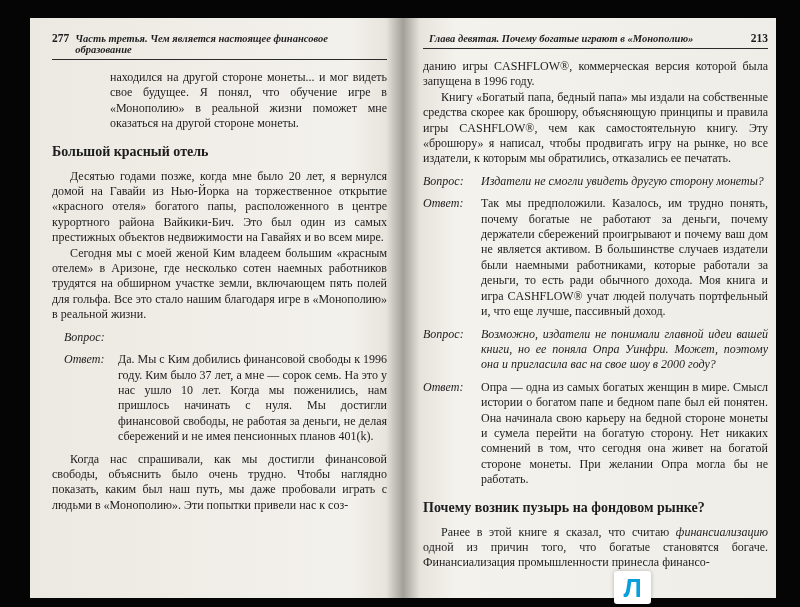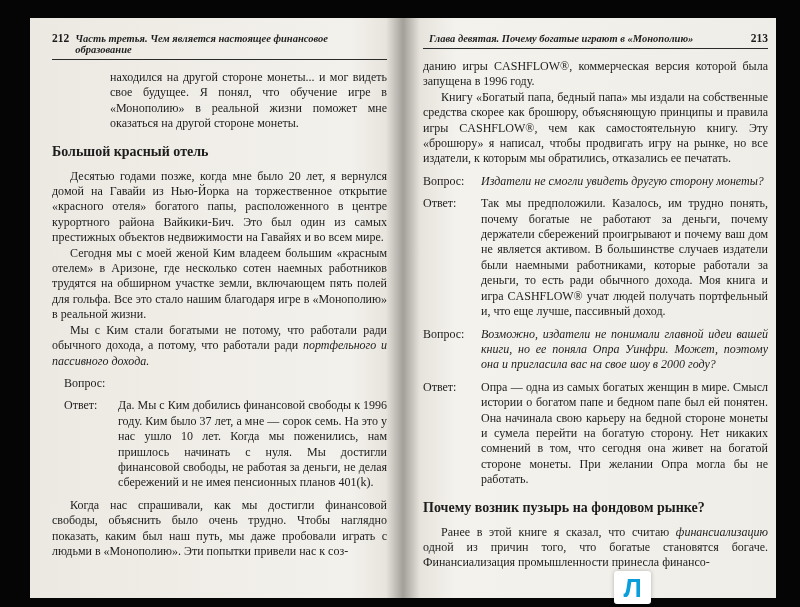--- a/index.html
+++ b/index.html
@@ -19,47 +19,46 @@
   .rule{border-bottom:1px solid #2b2b2b;margin-top:4px;margin-bottom:10px;}
   .body{font-size:12px;line-height:15.4px;text-align:justify;}
   p{margin:0;}
   .cont{margin-left:58px;margin-bottom:12px;}
   .sect{font-size:14px;font-weight:bold;margin:12px 0 9px 0;line-height:16px;}
   .para{margin:0;}
   .indent{text-indent:18px;}
   .it{font-style:italic;}
   .qa{display:flex;margin-top:7px;}
   .page-left .qa{margin-left:12px;}
-  .qa-label{flex:0 0 54px;font-weight:normal;}
+  .qa-label{flex:0 0 54px;font-weight:normal;font-style:italic;}
   .page-right .qa-label{flex:0 0 58px;}
   .qa-text{flex:1;text-align:justify;}
   .mt{margin-top:7px;}
   .watermark{position:absolute;left:614px;top:571px;width:37px;height:33px;background:#ffffff;
              border-radius:3px;display:flex;align-items:center;justify-content:center;z-index:5;
              box-shadow:0 0 4px rgba(0,0,0,0.25);}
   .wl{font-family:"Liberation Sans", sans-serif;font-weight:bold;font-size:26px;color:#0a9fdb;line-height:1;}
 </style>
 </head>
 <body>
 
 <div class="screen">
   <div class="spread">
 
     <div class="page page-left">
       <div class="header">
-        <span class="pnum">212</span>
+        <span class="pnum">277</span>
         <span class="rtitle">Часть третья. Чем является настоящее финансовое образование</span>
       </div>
       <div class="rule"></div>
       <div class="body">
         <p class="cont">находился на другой стороне монеты... и мог видеть свое будущее. Я понял, что обучение игре в «Монополию» в реальной жизни поможет мне оказаться на другой стороне монеты.</p>
         <h2 class="sect">Большой красный отель</h2>
         <p class="para indent">Десятью годами позже, когда мне было 20 лет, я вернулся домой на Гавайи из Нью-Йорка на торжественное открытие «красного отеля» богатого папы, расположенного в центре курортного района Вайкики-Бич. Это был один из самых престижных объектов недвижимости на Гавайях и во всем мире.</p>
         <p class="para indent">Сегодня мы с моей женой Ким владеем большим «красным отелем» в Аризоне, где несколько сотен наемных работников трудятся на обширном участке земли, включающем пять полей для гольфа. Все это стало нашим благодаря игре в «Монополию» в реальной жизни.</p>
-        <p class="para indent"><span>Мы с Ким стали богатыми не потому, что работали ради обычного дохода, а потому, что работали ради </span><span class="it">портфельного и пассивного дохода.</span></p>
         <div class="qa">
           <span class="qa-label">Вопрос:</span>
         </div>
         <div class="qa">
           <span class="qa-label">Ответ:</span>
           <span class="qa-text">Да. Мы с Ким добились финансовой свободы к 1996 году. Ким было 37 лет, а мне — сорок семь. На это у нас ушло 10 лет. Когда мы поженились, нам пришлось начинать с нуля. Мы достигли финансовой свободы, не работая за деньги, не делая сбережений и не имея пенсионных планов 401(k).</span>
         </div>
         <p class="para indent mt">Когда нас спрашивали, как мы достигли финансовой свободы, объяснить было очень трудно. Чтобы наглядно показать, каким был наш путь, мы даже пробовали играть с людьми в «Монополию». Эти попытки привели нас к соз-</p>
       </div>
     </div>

